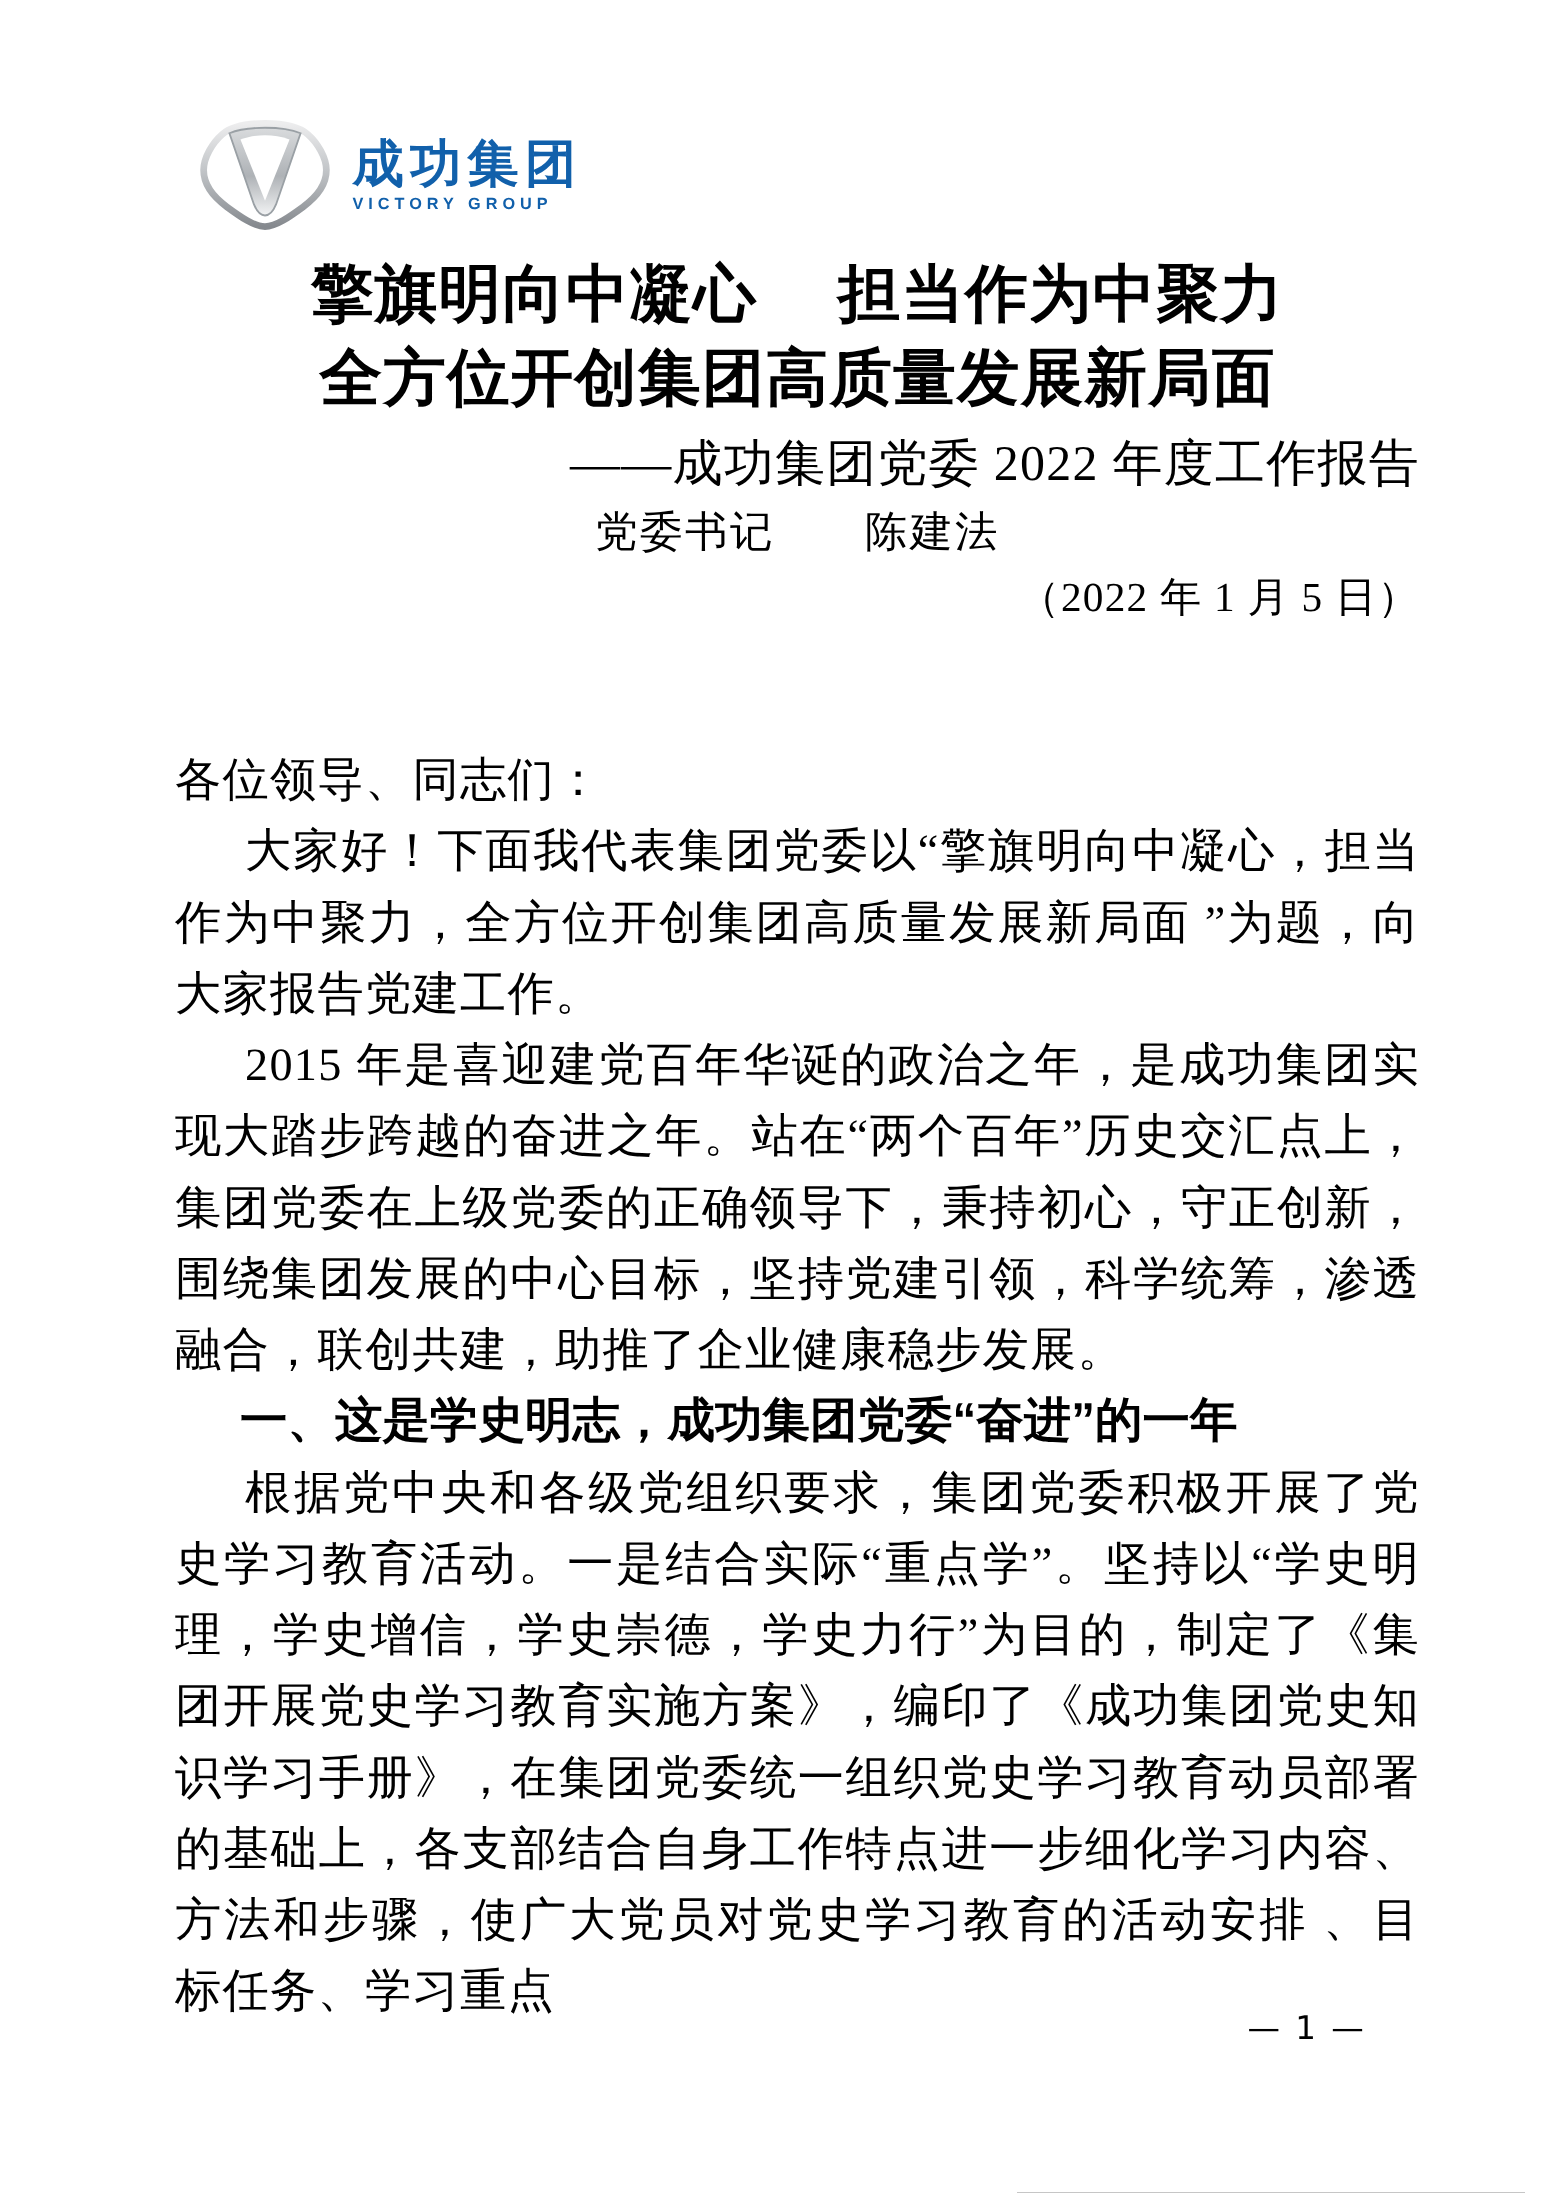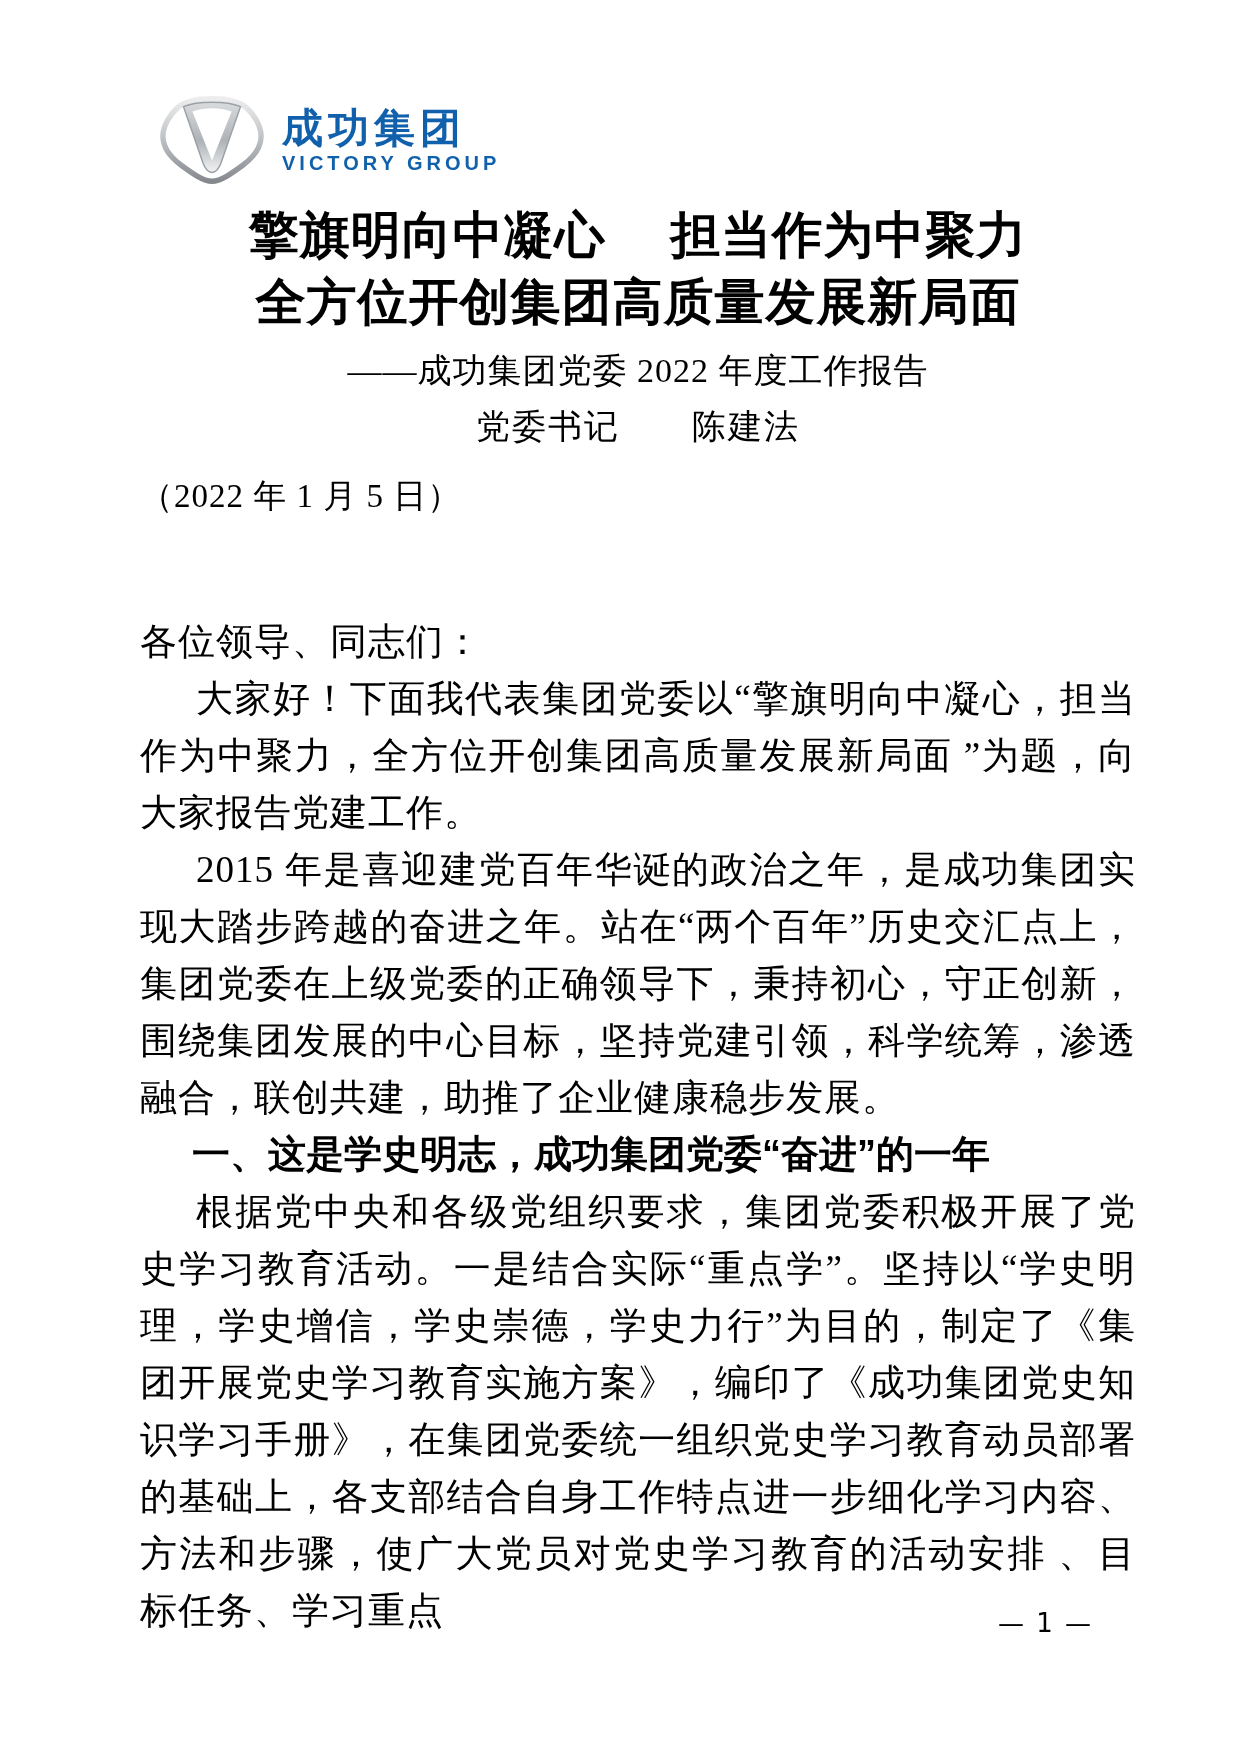--- a/index.html
+++ b/index.html
@@ -22,47 +22,47 @@
   }
   .emblem{width:108px;height:94px;flex:0 0 auto;}
   .logo-text{margin-left:16px;line-height:1;}
   .logo-cn{
     font-family:"Liberation Sans","DejaVu Sans",sans-serif;
     font-weight:bold;font-size:41px;letter-spacing:5px;
     color:#1160ab;white-space:nowrap;
   }
   .logo-en{
     font-family:"Liberation Sans","DejaVu Sans",sans-serif;
-    font-weight:bold;font-size:20px;letter-spacing:4px;
+    font-weight:bold;font-size:13px;letter-spacing:4px;
     color:#1160ab;margin-top:4px;white-space:nowrap;
   }
   .slogan{
     font-family:"Liberation Sans","DejaVu Sans",sans-serif;
     font-weight:bold;font-size:45px;letter-spacing:2px;
     color:#1160ab;margin-left:58px;white-space:nowrap;
   }
   
   .doc-title{
     margin-top:14px;
     text-align:center;
     font-weight:bold;
     font-size:50px;line-height:67px;
     letter-spacing:1px;
     font-family:"Liberation Serif","DejaVu Serif",serif;
   }
   .doc-subtitle{
-    margin-top:10px;text-align:center;
-    font-size:34px;line-height:50px;letter-spacing:1px;
+    margin-top:10px;text-align:right;
+    font-size:40px;line-height:50px;letter-spacing:1px;
   }
   .doc-byline{
     margin-top:6px;text-align:center;
     font-size:34px;line-height:50px;letter-spacing:2px;
   }
   .doc-date{
-    margin-top:19px;text-align:left;
+    margin-top:2px;text-align:right;
     font-size:33px;line-height:50px;letter-spacing:1px;
   }
   
   .body-text{margin-top:92px;}
   .line,.para{
     font-size:37px;line-height:57px;letter-spacing:1px;
     text-align:justify;text-align-last:left;
     margin:0;
   }
   .para{text-indent:56px;}

